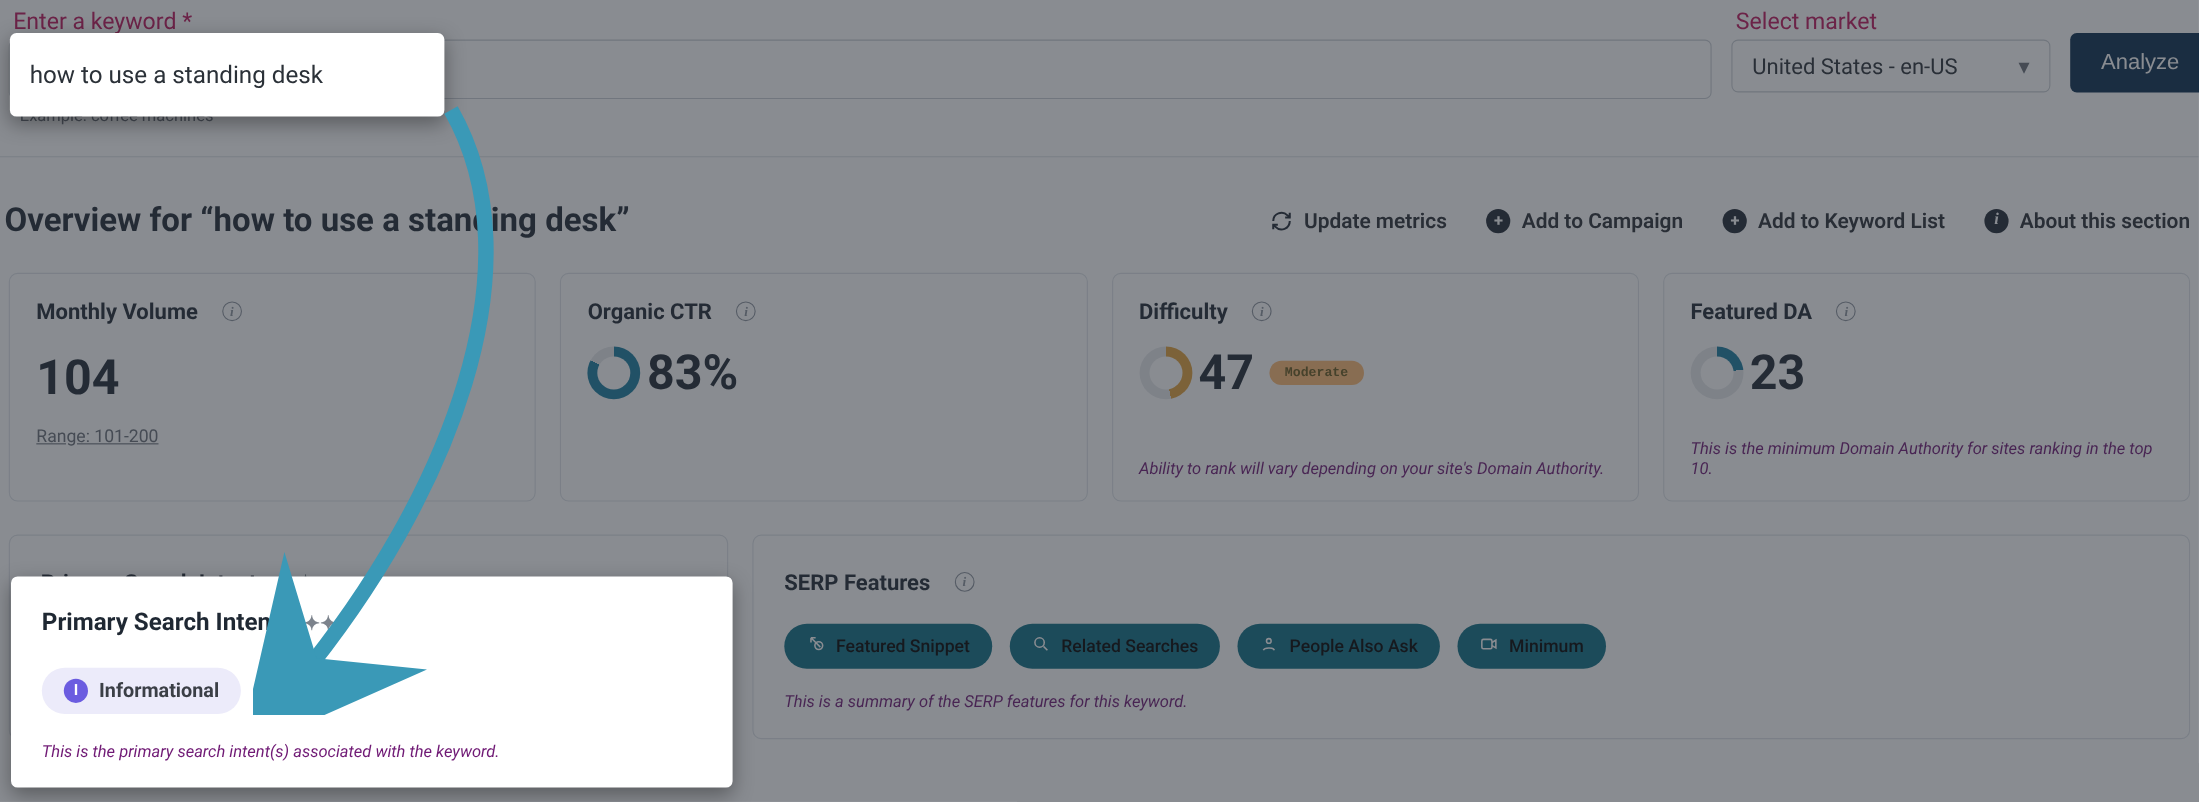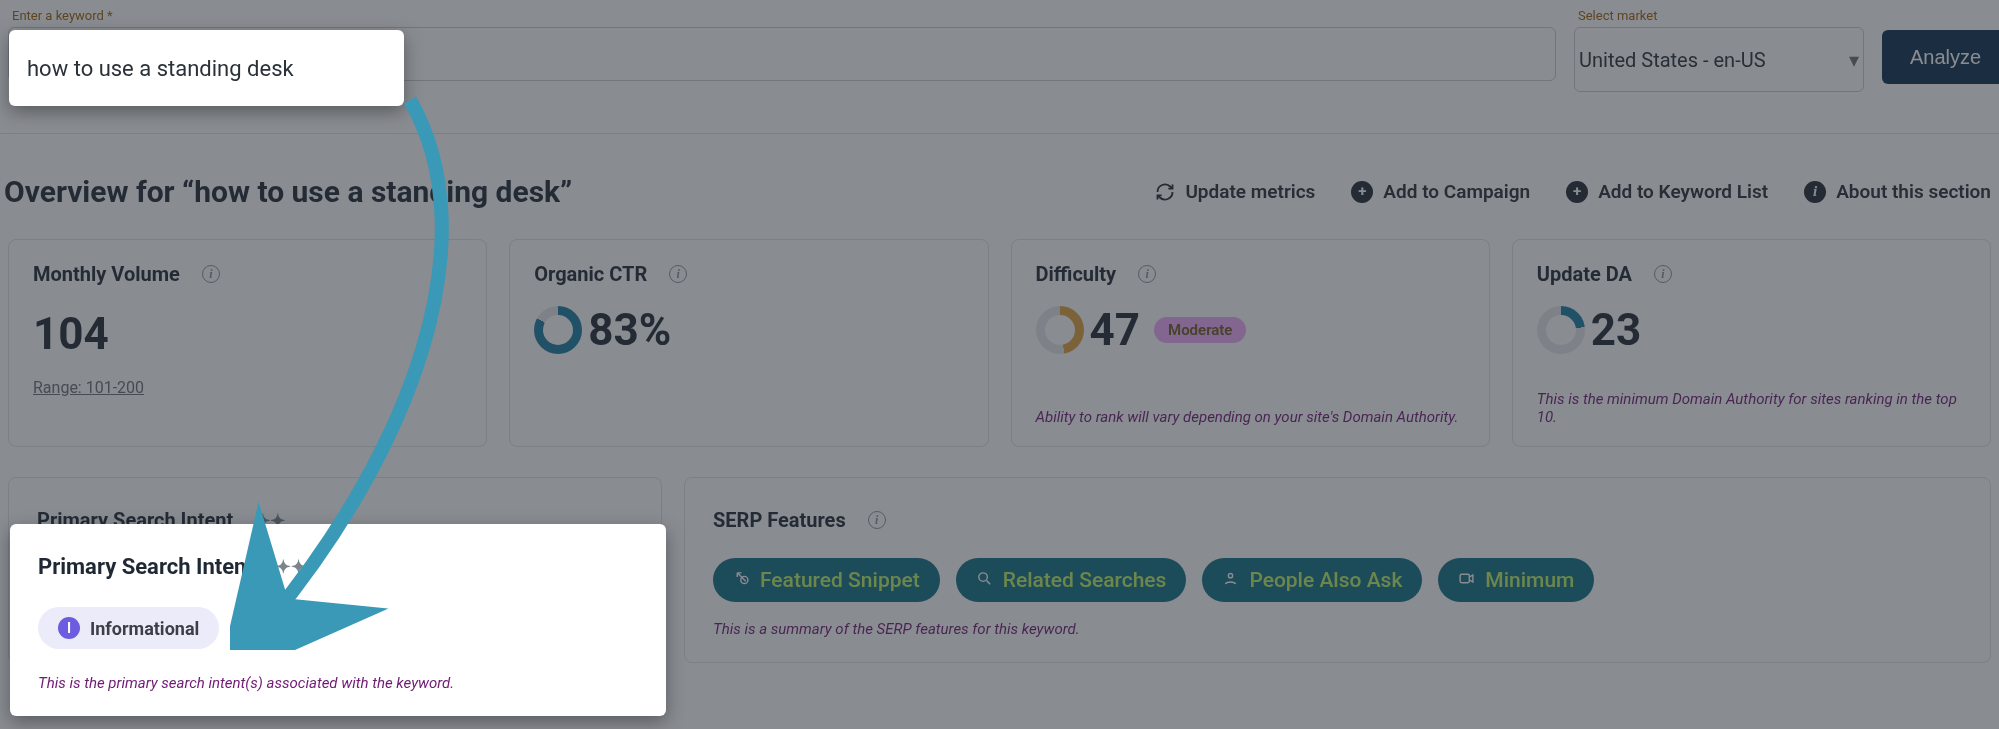--- a/index.html
+++ b/index.html
@@ -20,37 +20,37 @@
     z-index: 50;
   }
   
   .top-row {
     display: flex;
     gap: 18px;
     padding: 8px 8px 0 8px;
     align-items: flex-start;
   }
   .field-wrap { display:flex; flex-direction:column; }
-  .field-label { font-size: 13px; color:#a16207; margin: 0 0 4px 4px; }
+  .field-label { font-size: 21px; color:#be185d; margin: 0 0 4px 4px; }
   .input-keyword {
     width: 1548px;
     height: 54px;
     border: 1px solid #c9ced4;
     border-radius: 6px;
     padding: 0 18px;
     font-size: 22px;
     color: #2b3138;
     background:#fff;
   }
   .market-select {
     width: 290px;
-    height: 65px;
+    height: 48px;
     border: 1px solid #c9ced4;
     border-radius: 6px;
-    padding: 0 4px;
+    padding: 0 18px;
     font-size: 20px;
     color:#2b3138;
     background:#fff;
     display:flex;
     align-items:center;
     justify-content:space-between;
     cursor:pointer;
   }
   .analyze-btn {
     background:#0b2e4e;
@@ -87,39 +87,39 @@
     flex-direction:column;
   }
   .card-title { font-size:20px; font-weight:700; color:#1f2833; display:flex; align-items:center; gap:22px; }
   .info-icon { width:18px; height:18px; border-radius:50%; border:1.5px solid #8d949e; display:inline-flex; align-items:center; justify-content:center; font-size:12px; color:#8d949e; font-style:italic; font-family:Georgia,serif; font-weight:700; cursor:pointer;}
   .big-number { font-size:44px; font-weight:700; color:#1f2833; margin-top:22px; }
   .sub-note { font-size:16px; color:#6a7079; margin-top:18px;text-decoration:underline; }
   .footer-note { font-size:15px; color:#701a75; font-style:italic; margin-top:auto; padding-top:18px;}
   .donut-row { display:flex; align-items:center; gap:6px; margin-top:18px;}
   .donut { width:48px; height:48px; border-radius:50%; position:relative; }
   .donut::after { content:""; position:absolute; inset:9px; background:#fff; border-radius:50%; }
-  .badge-mod { background:#f0abfc; color:#6a5b1f; font-size:15px; font-weight:600; padding:4px 14px; border-radius:14px; margin-left:8px;}
+  .badge-mod { background:#fdba74; color:#6a5b1f; font-size:12px; font-weight:600; padding:4px 14px; border-radius:14px; margin-left:8px;font-family:Liberation Mono, monospace;}
 
   
   .cards-row2 { display:flex; gap:22px; padding: 30px 8px 0 8px; }
   .card2 {
     background:#fff;
     border:1px solid #dfe3e8;
     border-radius:8px;
     padding:30px 28px 24px 28px;
     display:flex;
     flex-direction:column;
   }
   .card-intent { width:654px; }
   .card-serp  { flex:1; }
   .sparkle { color:#7c838c; font-size:18px; }
   .intent-pill { display:inline-flex; align-items:center; gap:10px; background:#ecebfa; color:#3b3f46; font-weight:700; font-size:18px; padding:10px 20px; border-radius:24px; margin-top:28px; width:fit-content;}
   .intent-dot { width:22px; height:22px; border-radius:50%; background:#6b5ce0; display:inline-flex; align-items:center; justify-content:center; color:#fff; font-size:14px; font-weight:700;}
   .serp-pills { display:flex; gap:16px; flex-wrap:wrap; margin-top:26px;}
-  .serp-pill { display:inline-flex; align-items:center; gap:10px; background:#0f6f85; color:#bef264; font-size:21px; font-weight:500; padding:10px 20px; border-radius:22px; cursor:pointer;}
+  .serp-pill { display:inline-flex; align-items:center; gap:10px; background:#0f6f85; color:#000000; font-size:16px; font-weight:500; padding:10px 20px; border-radius:22px; cursor:pointer;}
   .serp-pill svg { width:17px; height:17px; }
 
   
   .spotlight {
     position:absolute;
     background:#fff;
     border-radius:6px;
     z-index:60;
     box-shadow: 0 6px 18px rgba(0,0,0,0.35);
     pointer-events:none;
@@ -205,21 +205,21 @@
     <div class="donut-row">
       <span class="donut" id="donut-diff" style="background: conic-gradient(rgb(226, 162, 60) 0%, rgb(226, 162, 60) 47%, rgb(230, 232, 235) 47%, rgb(230, 232, 235) 100%);"></span>
       <span class="big-number" style="margin-top:0;">47</span>
       <span class="badge-mod">Moderate</span>
     </div>
     <div class="footer-note">Ability to rank will vary depending on your site's Domain Authority.</div>
   </div>
 
   <div class="card">
     <div class="card-title">
-      <span>Update DA</span>
+      <span>Featured DA</span>
       <span class="info-icon">i</span>
     </div>
     <div class="donut-row">
       <span class="donut" id="donut-da" style="background: conic-gradient(rgb(26, 125, 160) 0%, rgb(26, 125, 160) 23%, rgb(230, 232, 235) 23%, rgb(230, 232, 235) 100%);"></span>
       <span class="big-number" style="margin-top:0;">23</span>
     </div>
     <div class="footer-note">This is the minimum Domain Authority for sites ranking in the top 10.</div>
   </div>
 </div>
 

